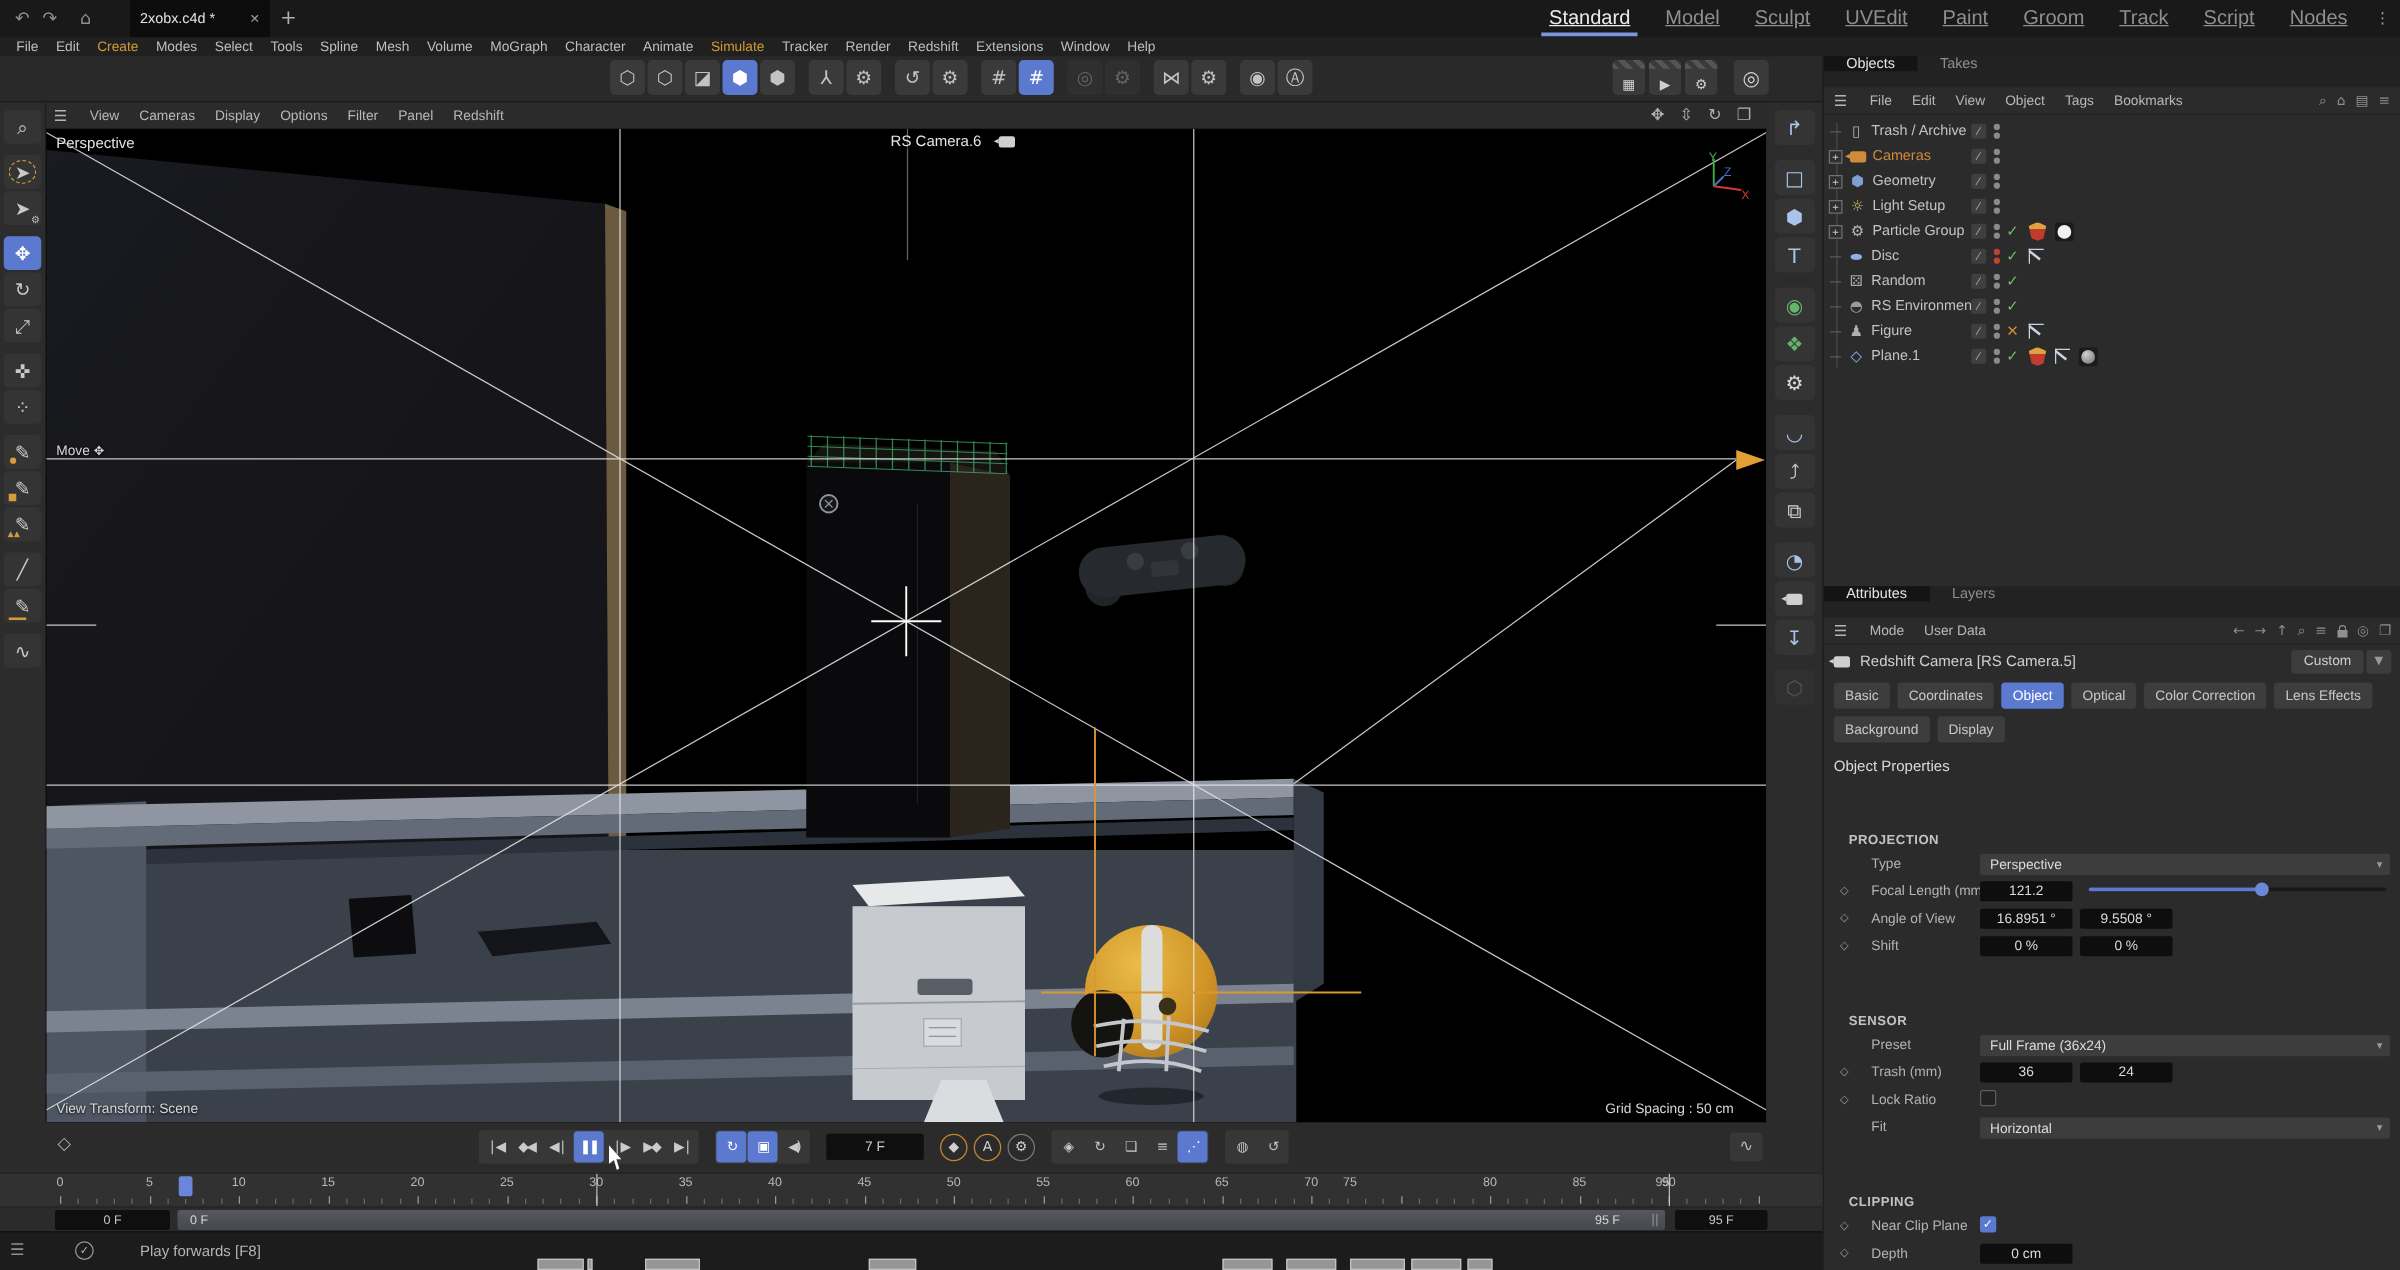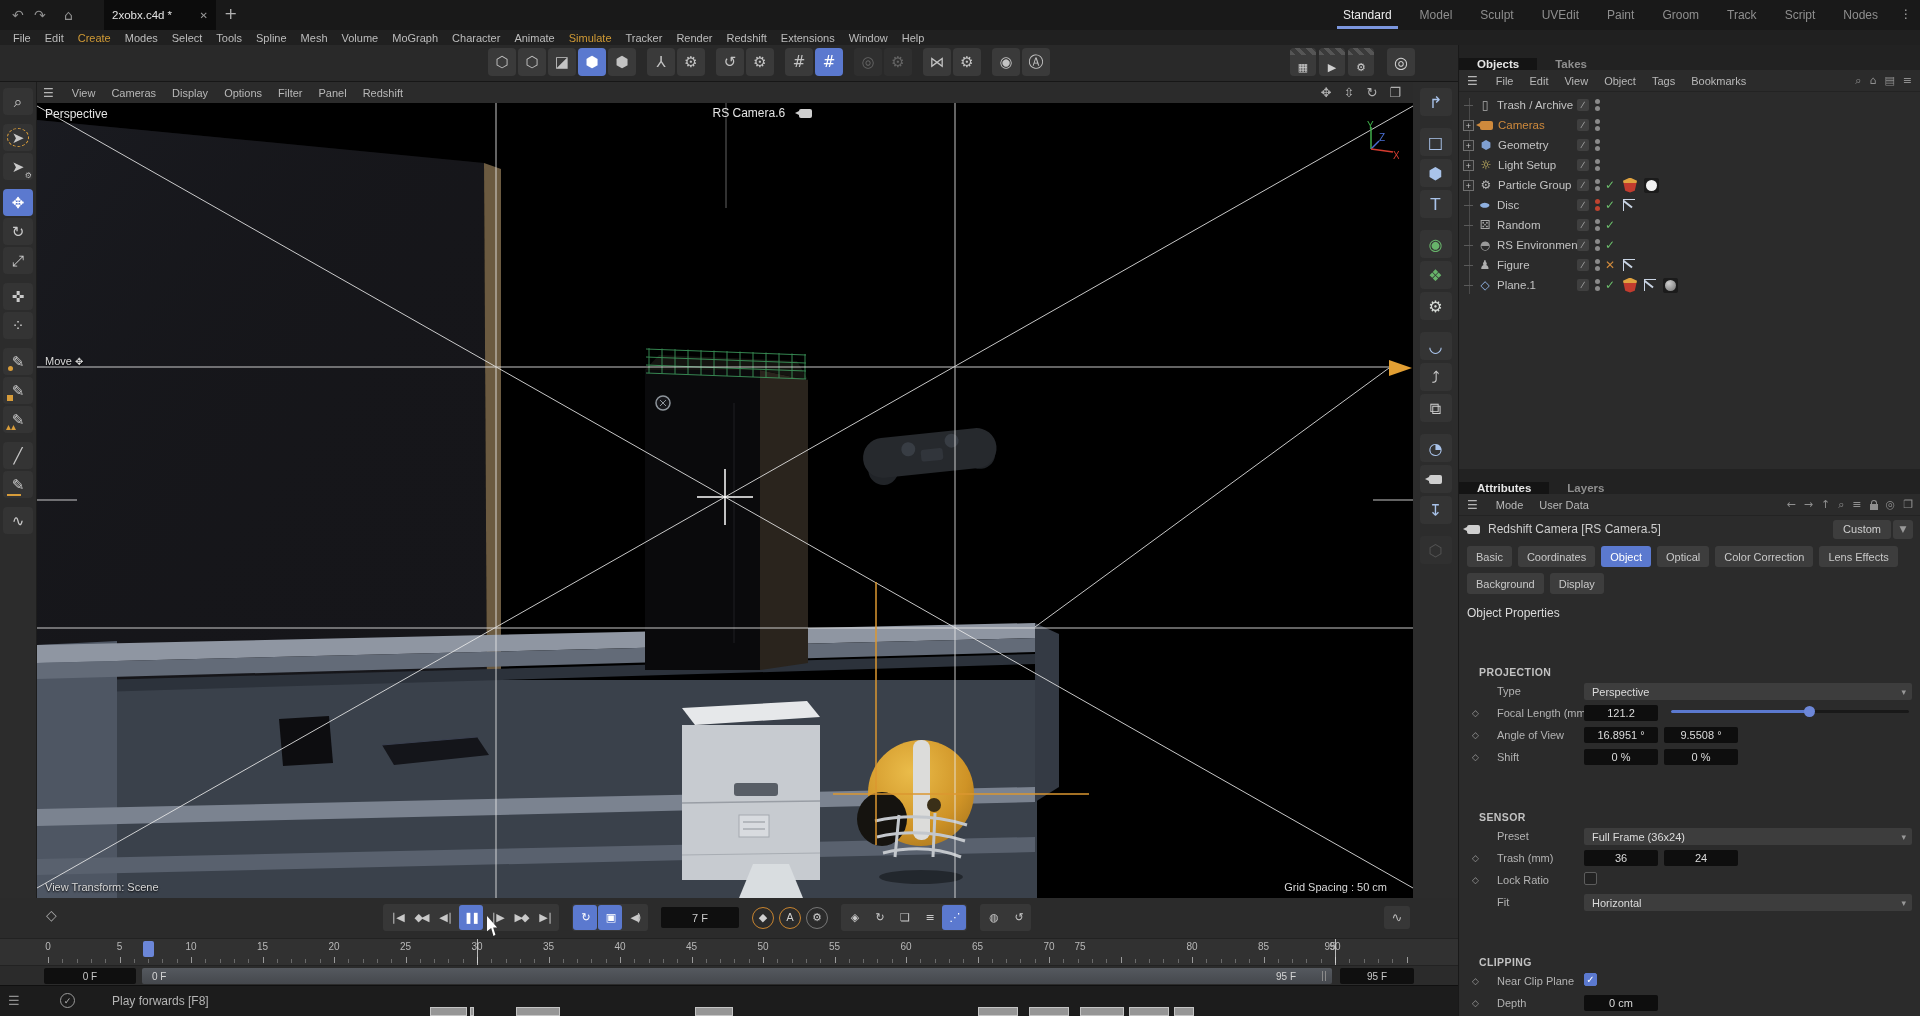--- a/index.html
+++ b/index.html
@@ -9,21 +9,21 @@
   .g{font-family:"DejaVu Sans",sans-serif;}
   
   .titlebar{position:absolute;left:0;top:0;width:1920px;height:30px;background:#191919;}
   .tb-ico{position:absolute;top:6px;font-size:14px;color:#8f8f8f;line-height:18px;}
   .doc-tab{position:absolute;left:104px;top:0;width:112px;height:30px;background:#0c0c0c;
            display:flex;align-items:center;padding:0 8px;box-sizing:border-box;}
   .doc-tab .lbl{font-size:11.5px;color:#e2e2e2;flex:1;white-space:nowrap;}
   .doc-tab .x{font-size:10px;color:#9a9a9a;margin-left:6px;}
   .newtab{position:absolute;left:224px;top:4px;font-size:16px;color:#b0b0b0;}
   .ws-tabs{position:absolute;right:28px;top:0;height:30px;display:flex;align-items:stretch;}
-  .ws-tab{position:relative;padding:0 14px;display:flex;align-items:center;font-size:12px;color:#8f8f8f;}
+  .ws-tab{position:relative;padding:0 14px;display:flex;align-items:center;font-size:16px;color:#8f8f8f;text-decoration:underline;}
   .ws-tab.active{color:#ececec;}
   .ws-tab.active::after{content:"";position:absolute;left:8px;right:8px;bottom:1px;height:3px;background:#7b96dd;}
   .ws-more{position:absolute;right:8px;top:7px;color:#aaa;font-size:12px;}
   
   .menubar{position:absolute;left:0;top:30px;width:1920px;height:15px;background:#202020;
            display:flex;align-items:center;padding-left:6px;box-sizing:border-box;}
   .menu-item{font-size:11px;color:#bdbdbd;padding:0 7px;white-space:nowrap;}
   .menu-item.accent{color:#d09a35;}
   
   .toolbar{position:absolute;left:0;top:45px;width:1458px;height:37px;background:#292929;
@@ -78,21 +78,21 @@
         border-bottom:3px solid transparent;border-right:5px solid inherit;border-right-color:inherit;}
   .cam-ico::after{content:"";position:absolute;left:-4px;top:2px;width:0;height:0;
         border-top:2.5px solid transparent;border-bottom:2.5px solid transparent;border-right:4px solid #cfcfcf;}
   .cam-orange{background:#cf8a3c;}
   .cam-orange::after{border-right-color:#cf8a3c;}
   
   .gizmo{position:absolute;right:14px;top:16px;width:46px;height:52px;}
   
   .right-panel{position:absolute;left:1458px;top:45px;width:462px;height:971px;background:#2b2b2b;
                border-left:1px solid #191919;box-sizing:border-box;}
-  .ptabs{height:25px;background:#222;display:flex;align-items:flex-end;font-weight:bold;}
+  .ptabs{height:25px;background:#222;display:flex;align-items:flex-start;}
   .ptab{padding:0 18px;display:flex;align-items:center;font-size:11.5px;color:#8f8f8f;}
   .ptab.active{background:#141414;color:#e6e6e6;}
   .pmenu{height:22px;background:#2b2b2b;border-bottom:1px solid #232323;display:flex;align-items:center;
          padding:0 8px;box-sizing:border-box;}
   .pmenu .burger{font-size:12px;color:#b5b5b5;margin-right:10px;}
   .pmi{font-size:11px;color:#b8b8b8;padding:0 8px;}
   .pmenu-right{margin-left:auto;display:flex;gap:8px;align-items:center;}
   .pmenu-right span{font-size:11px;color:#8f8f8f;}
   
   .om-tree{position:relative;padding-top:3px;}

